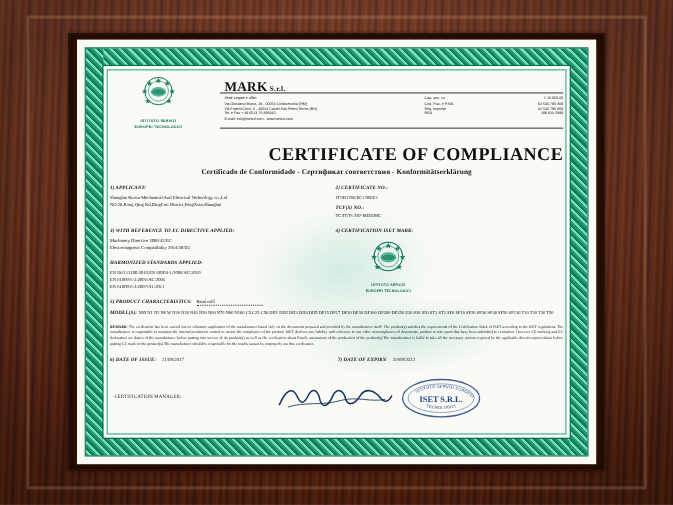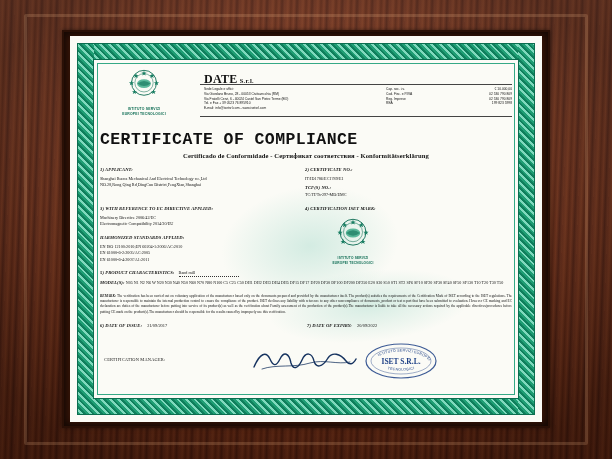--- a/index.html
+++ b/index.html
@@ -177,25 +177,25 @@
   #header-rule2 {
     position: absolute;
     left: 100px; top: 50px;
     width: 312px;
     border-top: 0.6px solid #444;
   }
 
   
   #title {
     margin-top: 8px;
-    text-align: left;
+    text-align: right;
     font-size: 16.5px;
     font-weight: bold;
     letter-spacing: 0.4px;
-    font-family: Liberation Mono, monospace;
+    font-family: Liberation Serif, serif;
   }
   #subtitle {
     text-align: center;
     font-size: 6.6px;
     font-weight: bold;
     margin-top: 3px;
     letter-spacing: 0.1px;
   }
 
   
@@ -334,21 +334,21 @@
             <path d="M21 21 Q30 14 39 21 Q30 28 21 21 Z" fill="#0b6b52" opacity="0.55"></path>
           </svg>
           <div class="logo-caption">ISTITUTO SERVIZI</div>
           <div class="logo-caption">EUROPEI TECNOLOGICI</div>
         </div>
 
         <div id="header-rule"></div>
         <div id="header-rule2"></div>
 
         <div id="company-name">
-          <span>DATE</span><span class="suffix">S.r.l.</span>
+          <span>MARK</span><span class="suffix">S.r.l.</span>
         </div>
 
         <div id="addr-block">
           <div class="row">Sede Legale e uffici:</div>
           <div class="row">Via Giordano Bruno, 28 - 00053 Civitavecchia (RM)</div>
           <div class="row">Via Fratelli Cervi, 6 - 40024 Castel San Pietro Terme (BO)</div>
           <div class="row">Tel. e Fax + 39 0523 76 895910</div>
           <div class="row">E-mail: info@isetsrl.com - www.isetsrl.com</div>
         </div>
 

